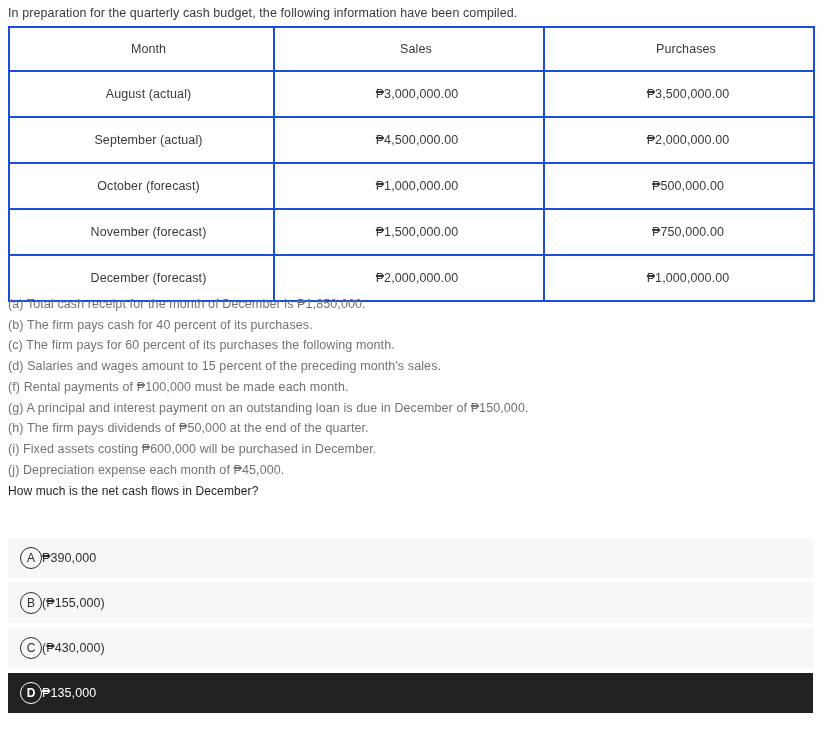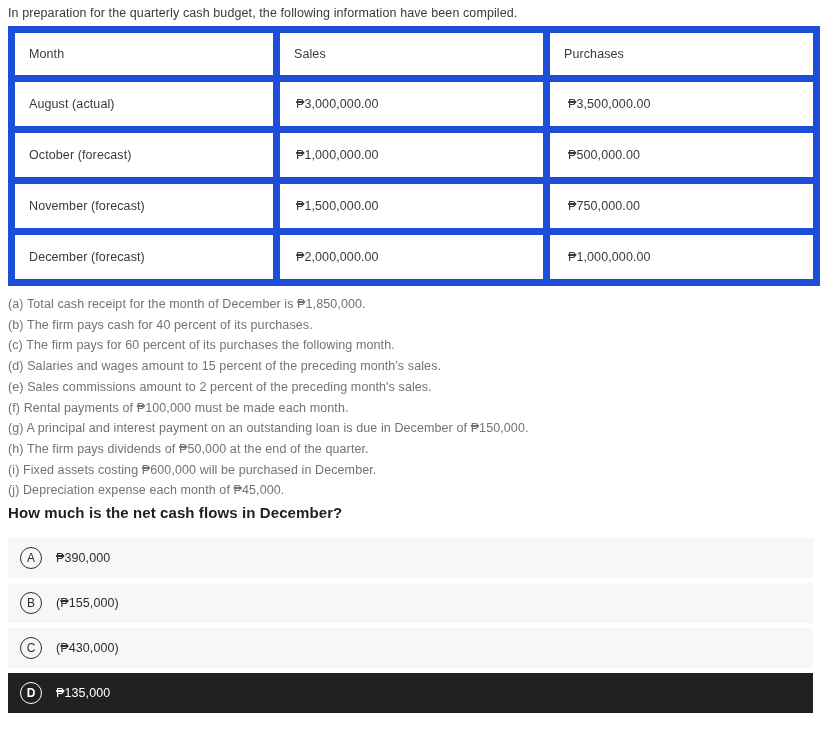--- a/index.html
+++ b/index.html
@@ -45,22 +45,22 @@
     border-collapse: collapse;
     table-layout: fixed;
     font-size: 12.5px;
     color: #3a3a3a;
   }
   table.data col.c1 { width: 265px; }
   table.data col.c2 { width: 270px; }
   table.data col.c3 { width: 270px; }
   table.data th,
   table.data td {
-    border: 7px solid #1d4ed8;
-    text-align: left;
+    border: 2px solid #1d4ed8;
+    text-align: center;
     font-weight: normal;
     padding: 0 0 0 14px;
     height: 44px;
     vertical-align: middle;
     letter-spacing: 0.1px;
   }
   table.data th { height: 42px; }
   table.data td.money { padding-left: 16px; }
   table.data td.money.col3 { padding-left: 18px; }
 
@@ -72,23 +72,23 @@
     width: 810px;
   }
   .fact {
     font-size: 12.5px;
     line-height: 20.7px;
     color: #737373;
     letter-spacing: 0.1px;
     white-space: nowrap;
   }
   .question {
-    font-size: 15px;
+    font-size: 12px;
     line-height: 21px;
-    font-weight: bold;
+    font-weight: normal;
     color: #1f1f1f;
     letter-spacing: 0.1px;
     margin-top: 1px;
     white-space: nowrap;
   }
 
   
   .options {
     position: absolute;
     left: 8px;
@@ -122,21 +122,20 @@
     color: #2d2d2d;
     box-sizing: border-box;
     line-height: 1;
   }
   .option.selected .opt-letter {
     border-color: #ffffff;
     color: #ffffff;
     font-weight: bold;
   }
   .opt-text {
-    margin-left: 14px;
     font-size: 12.5px;
     color: #2d2d2d;
     letter-spacing: 0.1px;
   }
   .option.selected .opt-text {
     color: #ffffff;
     font-weight: normal;
   }
 </style>
 </head>
@@ -160,20 +159,25 @@
           <th>Purchases</th>
         </tr>
       </thead>
       <tbody>
         <tr>
           <td>August (actual)</td>
           <td class="money">₱3,000,000.00</td>
           <td class="money col3">₱3,500,000.00</td>
         </tr>
         <tr>
+          <td>September (actual)</td>
+          <td class="money">₱4,500,000.00</td>
+          <td class="money col3">₱2,000,000.00</td>
+        </tr>
+        <tr>
           <td>October (forecast)</td>
           <td class="money">₱1,000,000.00</td>
           <td class="money col3">₱500,000.00</td>
         </tr>
         <tr>
           <td>November (forecast)</td>
           <td class="money">₱1,500,000.00</td>
           <td class="money col3">₱750,000.00</td>
         </tr>
         <tr>
@@ -183,21 +187,20 @@
         </tr>
       </tbody>
     </table>
   </div>
 
   <div class="facts">
     <div class="fact">(a) Total cash receipt for the month of December is ₱1,850,000.</div>
     <div class="fact">(b) The firm pays cash for 40 percent of its purchases.</div>
     <div class="fact">(c) The firm pays for 60 percent of its purchases the following month.</div>
     <div class="fact">(d) Salaries and wages amount to 15 percent of the preceding month's sales.</div>
-    <div class="fact">(e) Sales commissions amount to 2 percent of the preceding month's sales.</div>
     <div class="fact">(f) Rental payments of ₱100,000 must be made each month.</div>
     <div class="fact">(g) A principal and interest payment on an outstanding loan is due in December of ₱150,000.</div>
     <div class="fact">(h) The firm pays dividends of ₱50,000 at the end of the quarter.</div>
     <div class="fact">(i) Fixed assets costing ₱600,000 will be purchased in December.</div>
     <div class="fact">(j) Depreciation expense each month of ₱45,000.</div>
     <div class="question">How much is the net cash flows in December?</div>
   </div>
 
   <div class="options">
     <div class="option">

